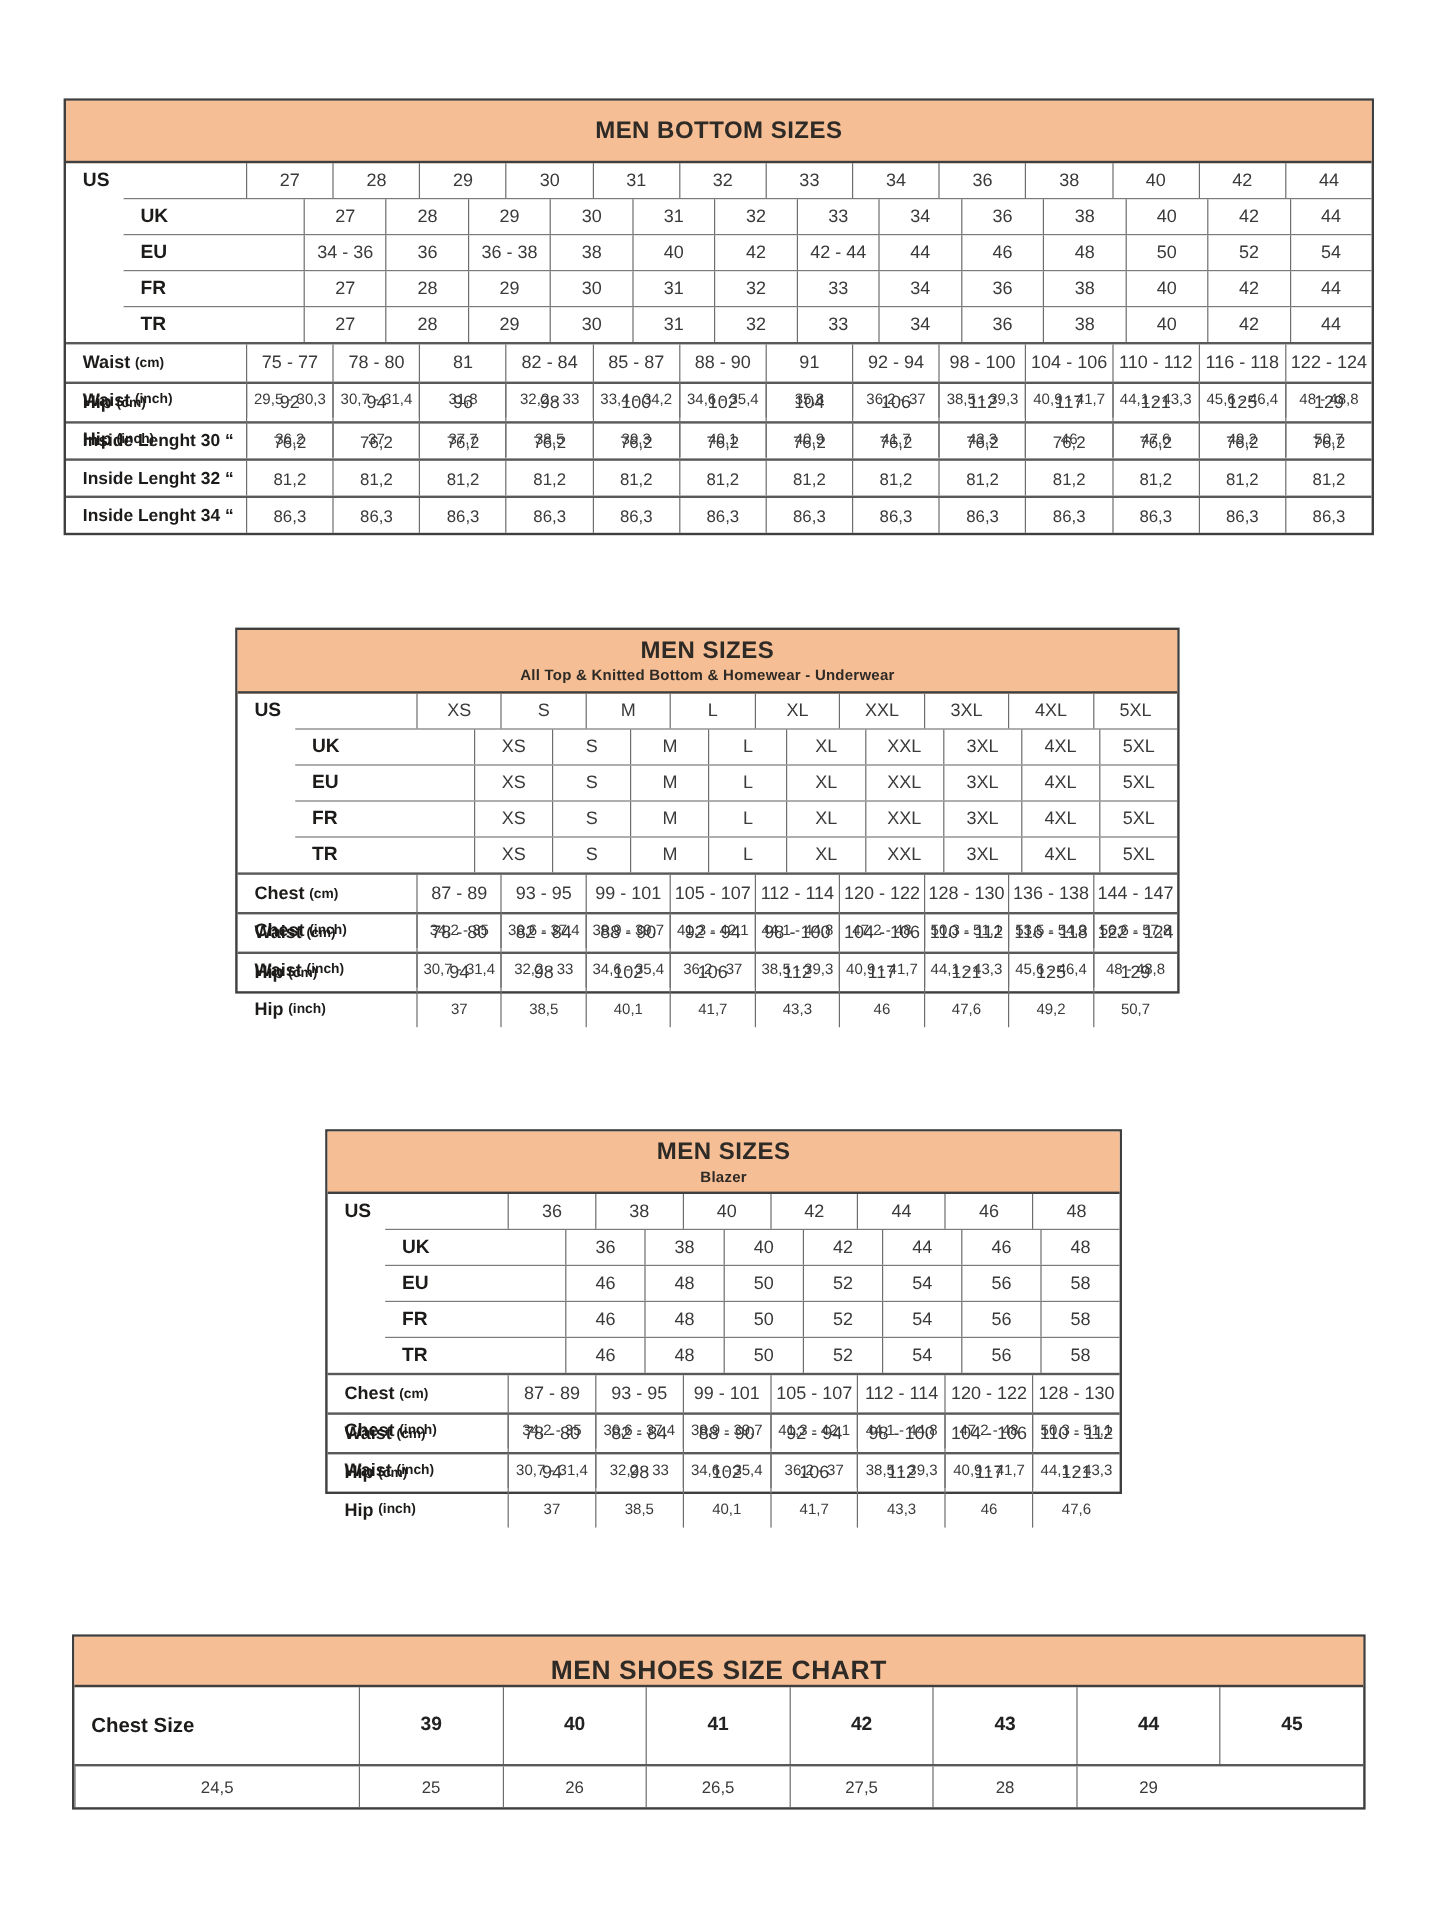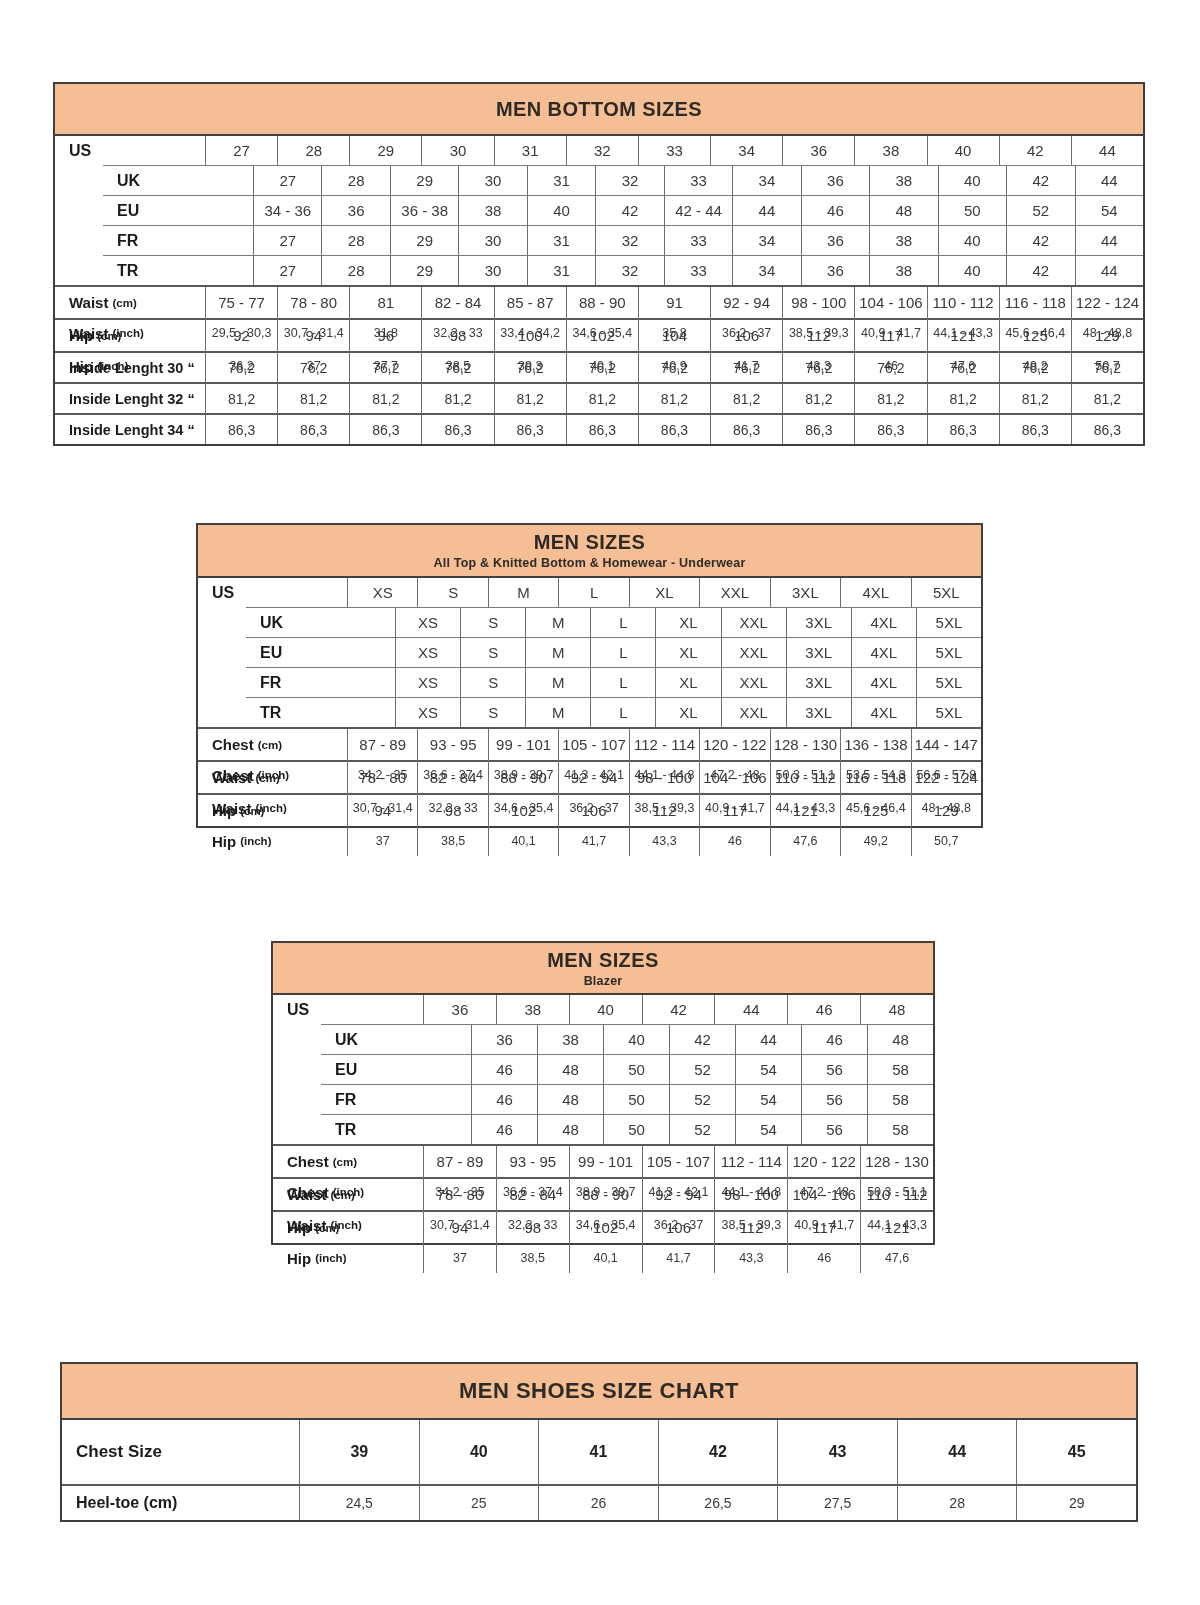--- a/index.html
+++ b/index.html
@@ -54,21 +54,21 @@
   .k-shoe .lm{font-size:17px;}
   .k-heel{height:34px;} .k-heel .cell{font-size:14px;} .k-heel .lm{font-size:16px;}
   
   .t1{left:53px;top:82px;width:1092px;}
   .t1 .thead{height:52px;} .t1 .title{font-size:20px;}
   .t2{left:196px;top:523px;width:787px;}
   .t2 .thead{height:53px;} .t2 .title{font-size:20px;}
   .t3{left:271px;top:941px;width:664px;}
   .t3 .thead{height:52px;} .t3 .title{font-size:20px;}
   .t4{left:60px;top:1362px;width:1078px;}
-  .t4 .thead{height:56px;} .t4 .title{font-size:22px;letter-spacing:.5px;}
+  .t4 .thead{height:42px;justify-content:flex-end;} .t4 .title{font-size:22px;letter-spacing:.5px;}
 </style>
 </head>
 <body>
 
 <div class="sheet">
 
   <section class="tbl t1">
     <div class="thead">
       <div class="title">MEN BOTTOM SIZES</div>
 
@@ -680,23 +680,20 @@
             <div class="cell">40</div>
             <div class="cell">41</div>
             <div class="cell">42</div>
             <div class="cell">43</div>
             <div class="cell">44</div>
             <div class="cell">45</div>
           </div>
         </div>
         <div class="sec k-heel">
           <div class="row k-heel" style="grid-template-columns: 237px repeat(7, 1fr);">
-            <div class="lab">
-              <span class="lm">Heel-toe (cm)</span>
-            </div>
             <div class="cell">24,5</div>
             <div class="cell">25</div>
             <div class="cell">26</div>
             <div class="cell">26,5</div>
             <div class="cell">27,5</div>
             <div class="cell">28</div>
             <div class="cell">29</div>
           </div>
         </div>
       </div>

